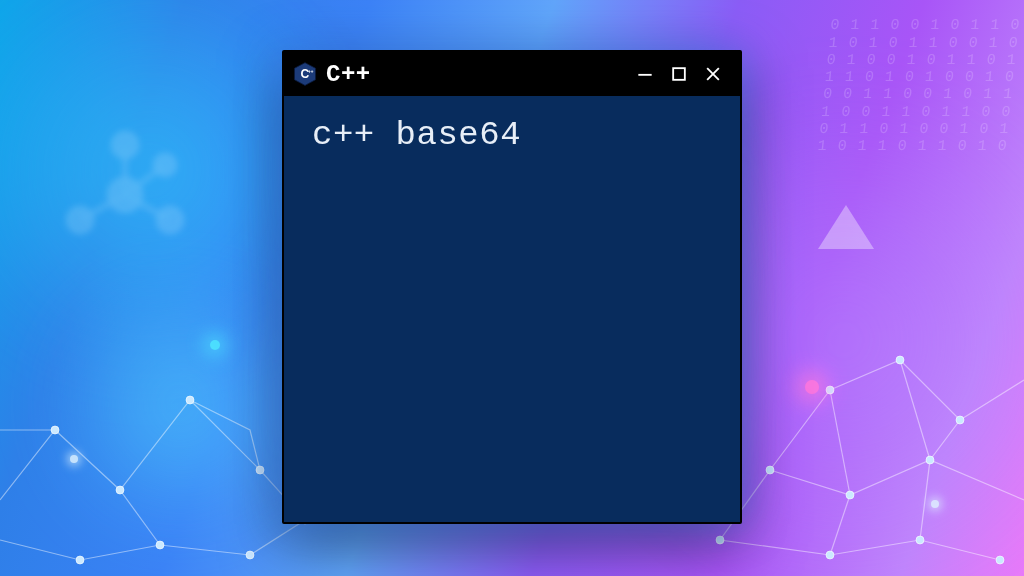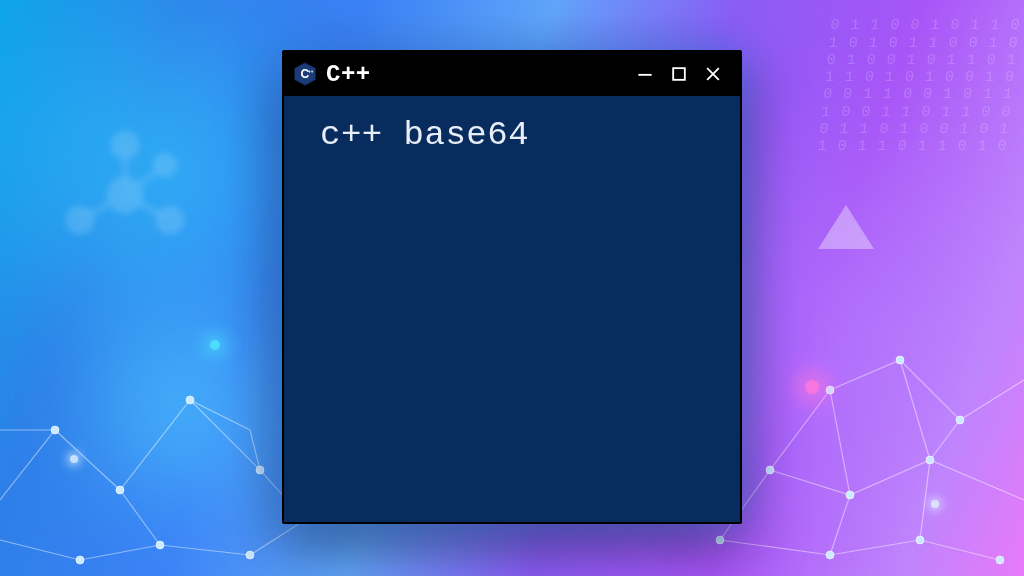--- a/index.html
+++ b/index.html
@@ -92,21 +92,21 @@
       letter-spacing: .5px; font-family: "Consolas","Courier New",monospace;
     }
     .controls { margin-left: auto; display: flex; gap: 0; align-items:center; }
     .ctl {
       width: 34px; height: 32px; display:flex; align-items:center; justify-content:center;
       color:#fff; cursor: default;
     }
     .ctl svg { width: 20px; height: 20px; stroke:#fff; stroke-width:2.2; fill:none; }
 
     .content {
-      flex: 1; padding: 20px 36px;
+      flex: 1; padding: 20px 28px;
       color: #e8eef6;
       font-family: "Consolas","Menlo","Courier New",monospace;
       font-size: 34px; letter-spacing: .5px;
     }
   </style>
 </head>
 <body>
 
 <div class="bg">
   <div class="glow g1"></div>

